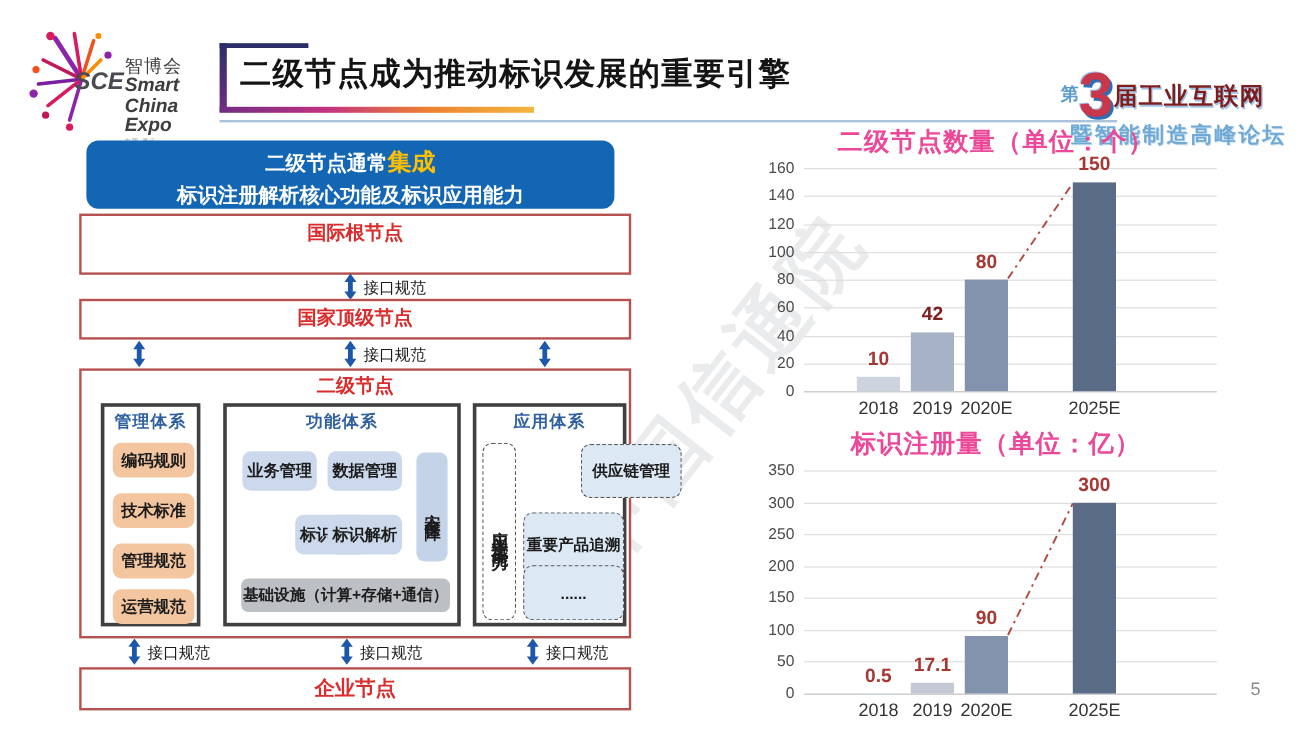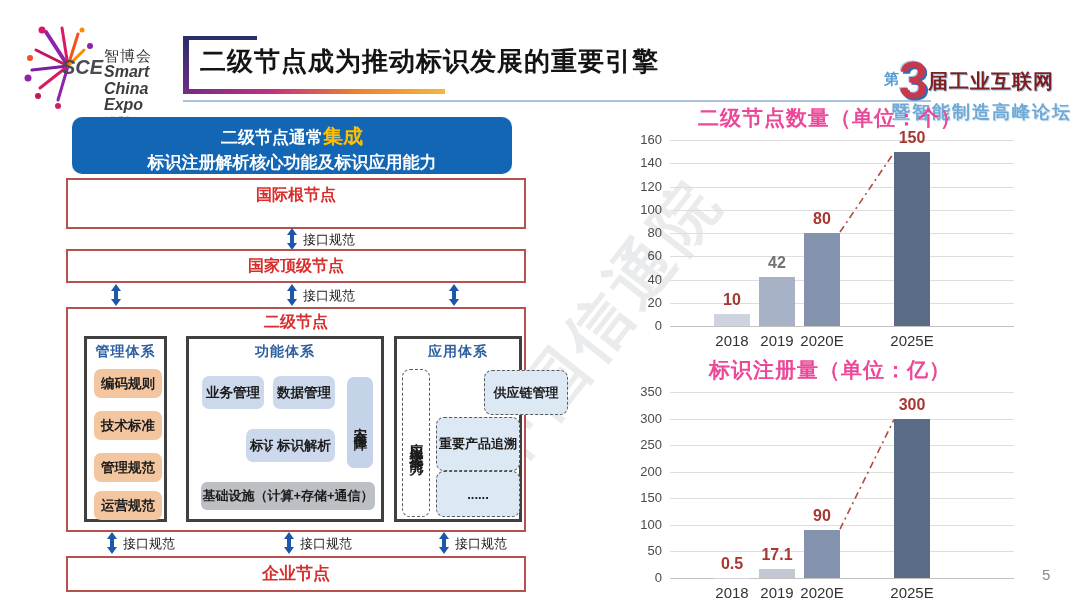--- a/index.html
+++ b/index.html
@@ -221,21 +221,21 @@
       <div class="func-item" style="left:13px; top:90px;margin-left:44px;">标识注册</div>
       <div class="func-item" style="left:84px; top:90px;">标识解析</div>
       <div id="func-security">安全保障</div>
       <div id="func-infra">基础设施（计算+存储+通信）</div>
     </div>
 
     <div class="panel" id="panel-app">
       <div class="panel-title">应用体系</div>
       <div id="app-support">应用支撑能力</div>
       <div class="app-item" style="top:31px; height:45px;margin-left:48px;">供应链管理</div>
-      <div class="app-item" style="top:78px; height:54px;">重要产品追溯</div>
+      <div class="app-item" style="top:88px; height:54px;">重要产品追溯</div>
       <div class="app-item" style="top:132px; height:46px;">......</div>
     </div>
   </div>
 
   <span class="varrow" style="left:106px; top:532px;">
       <span class="bar"></span>
     </span>
   <span class="iface-label" style="left:123px; top:535px;">接口规范</span>
   <span class="varrow" style="left:283px; top:532px;">
       <span class="bar"></span>
@@ -269,21 +269,21 @@
           <div class="gridline" style="top: 116.25px;"></div>
           <div class="gridline" style="top: 93px;"></div>
           <div class="gridline" style="top: 69.75px;"></div>
           <div class="gridline" style="top: 46.5px;"></div>
           <div class="gridline" style="top: 23.25px;"></div>
           <div class="gridline" style="top: 0px;"></div>
           <div class="bar" style="left: 44px; top: 174.375px; height: 11.625px; background: rgb(205, 212, 223);"></div>
           <div class="vlabel" style="left: 32px; top: 151.375px; color: rgb(166, 55, 50);">10</div>
           <div class="xtick" style="left: 27px;">2018</div>
           <div class="bar" style="left: 89px; top: 137.175px; height: 48.825px; background: rgb(168, 178, 198);"></div>
-          <div class="vlabel" style="left: 77px; top: 114.175px; color: #737373;">42</div>
+          <div class="vlabel" style="left: 77px; top: 114.175px; color: #7f1d1d;">42</div>
           <div class="xtick" style="left: 72px;">2019</div>
           <div class="bar" style="left: 134px; top: 93px; height: 93px; background: rgb(131, 147, 174);"></div>
           <div class="vlabel" style="left: 122px; top: 70px; color: rgb(166, 55, 50);">80</div>
           <div class="xtick" style="left: 117px;">2020E</div>
           <div class="bar" style="left: 224px; top: 11.625px; height: 174.375px; background: rgb(90, 107, 134);"></div>
           <div class="vlabel" style="left: 212px; top: -11.375px; color: rgb(166, 55, 50);">150</div>
           <div class="xtick" style="left: 207px;">2025E</div>
           <svg class="trend" width="344" height="186">
             <line x1="170" y1="92" x2="224" y2="12.625" stroke="#b14a42" stroke-width="1.6" stroke-dasharray="7 4 2 4"></line>
           </svg>

